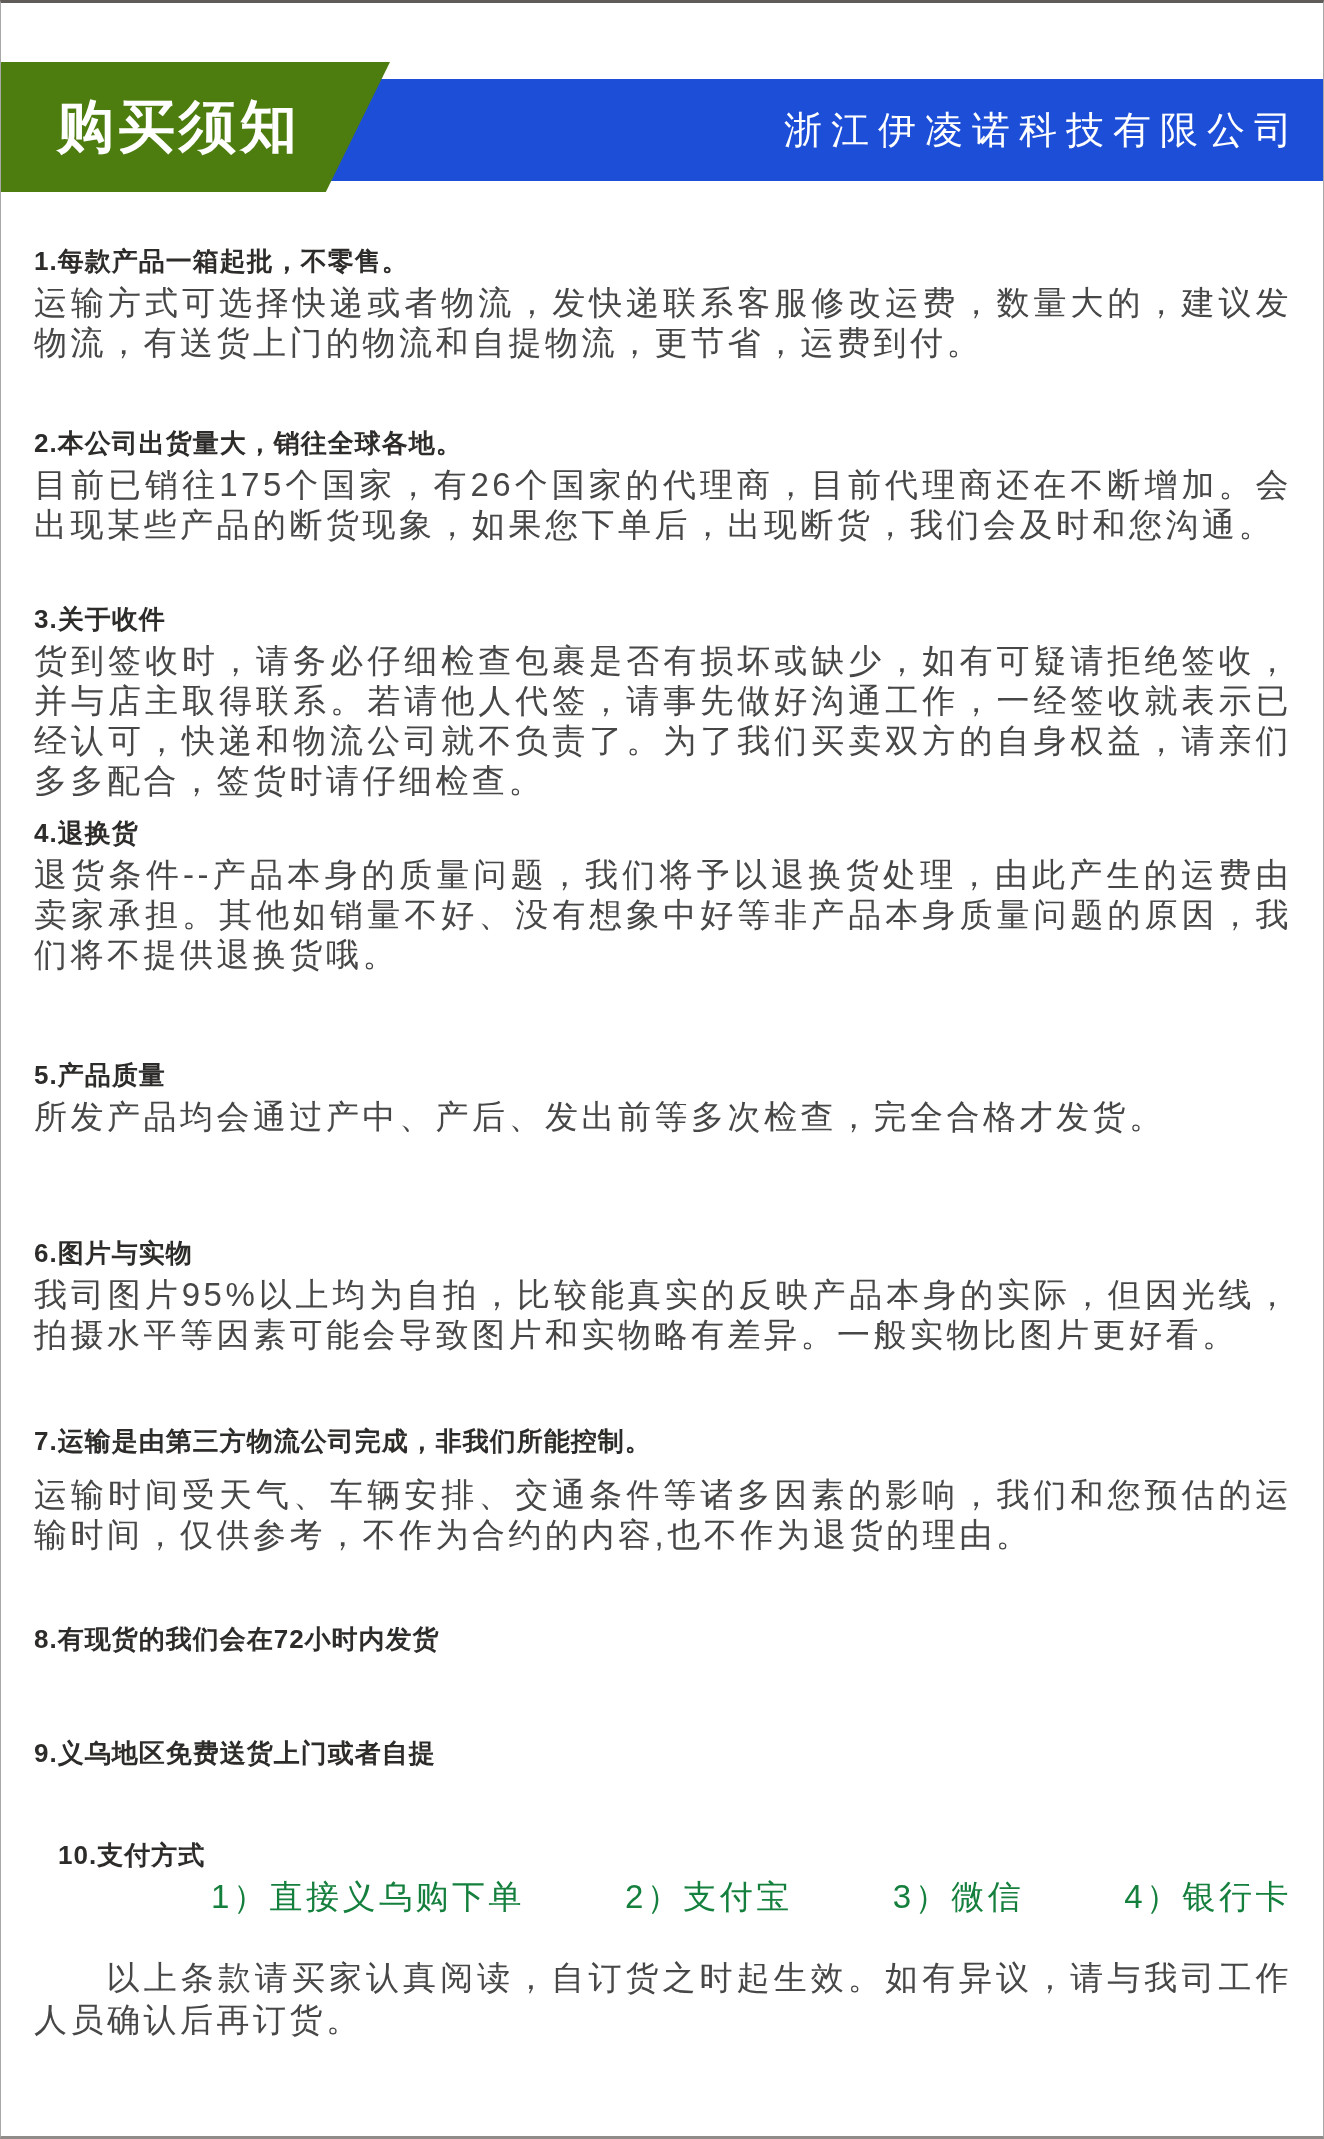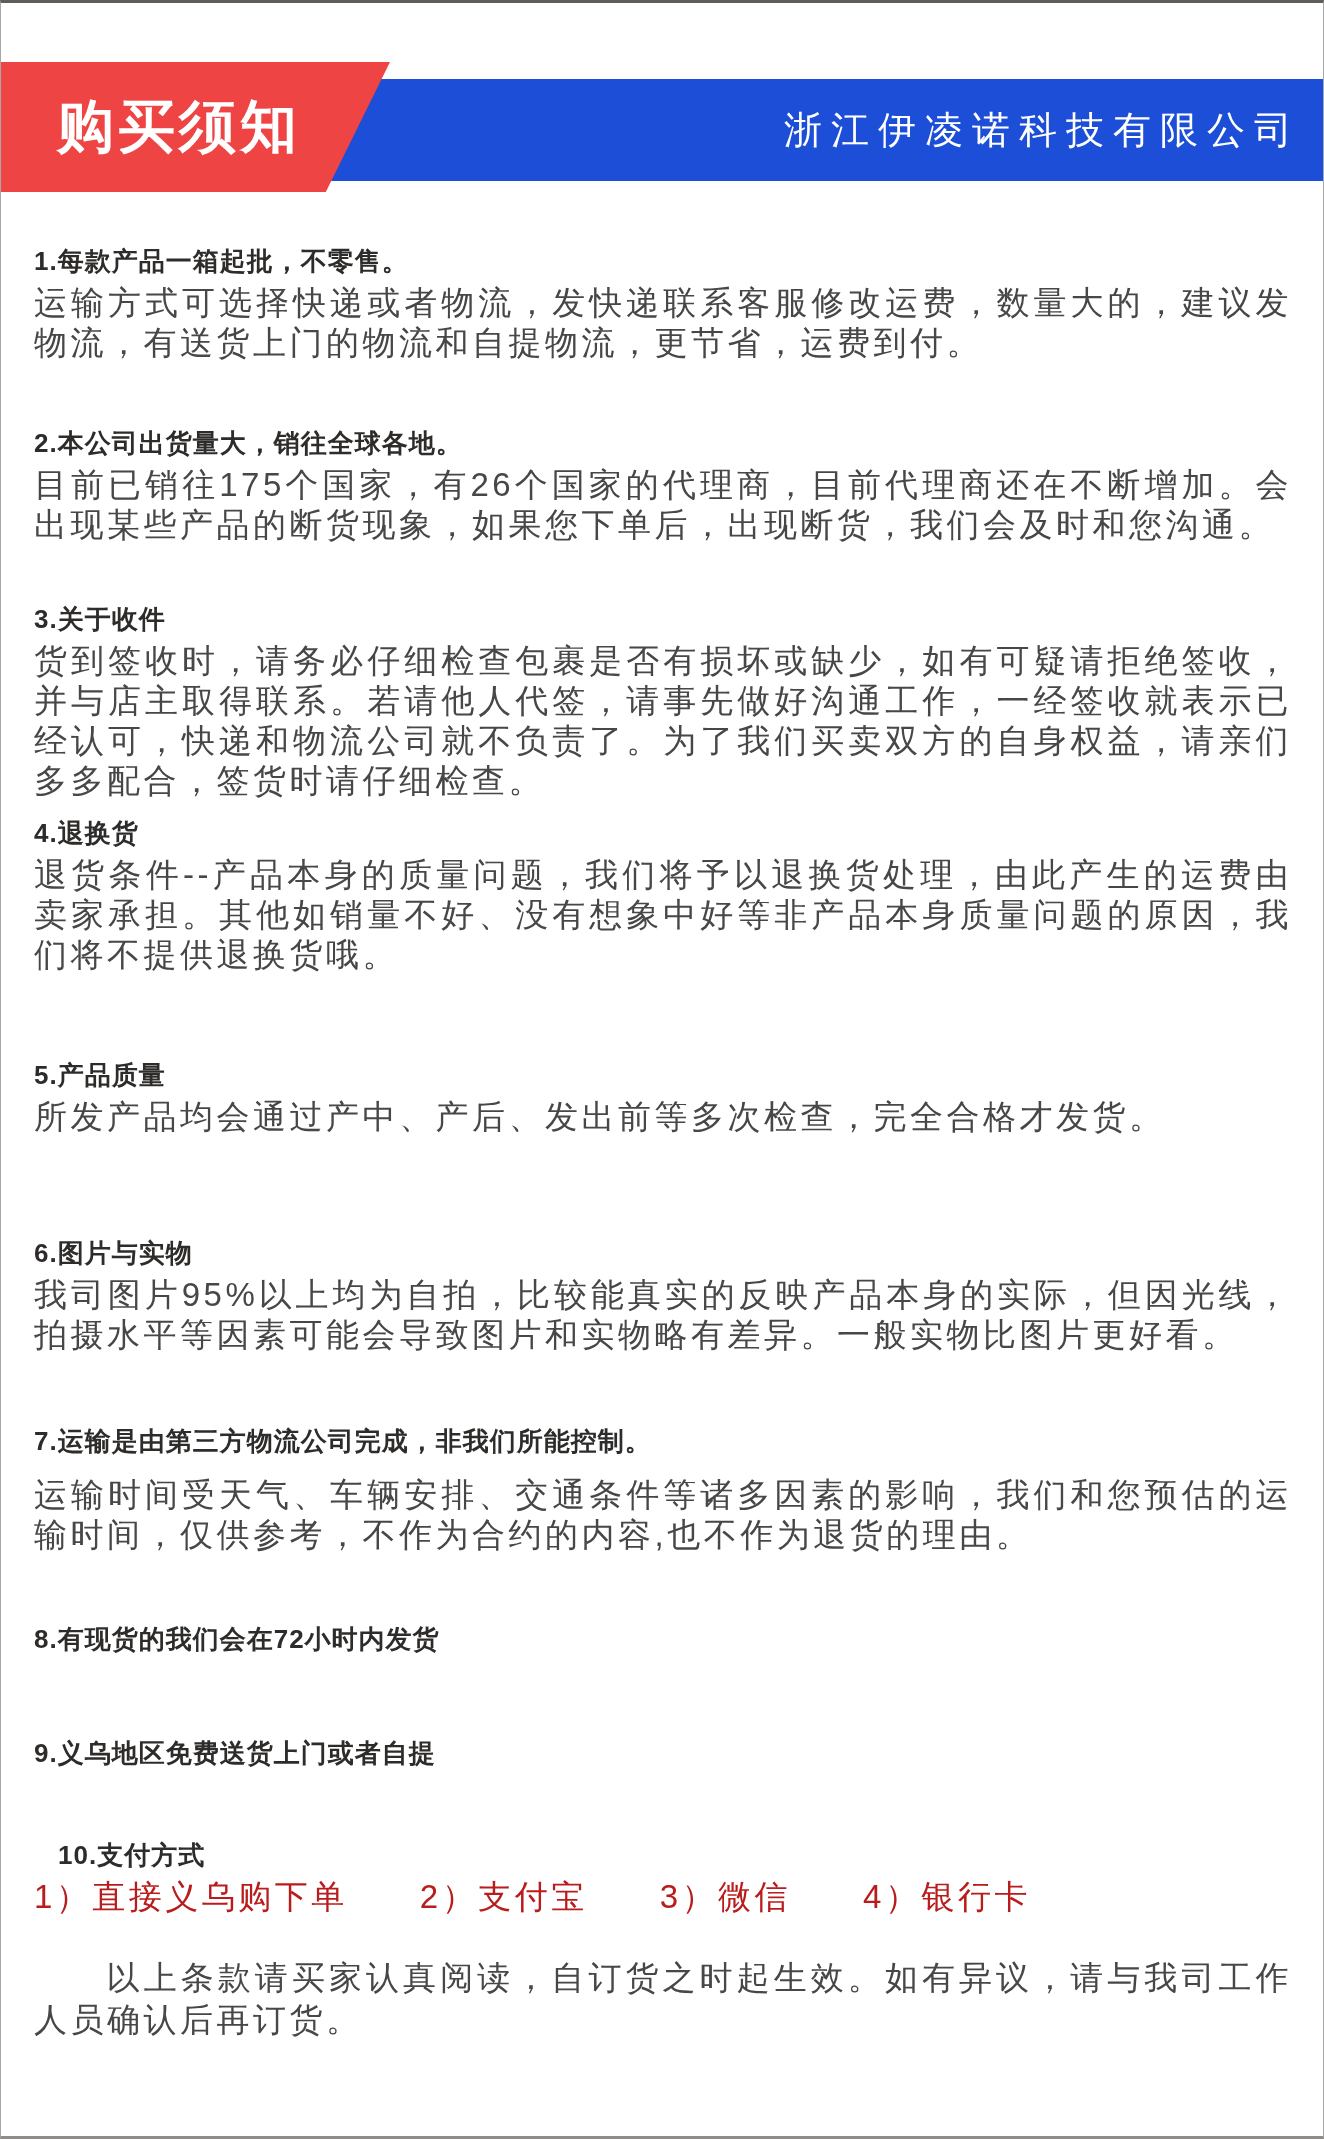--- a/index.html
+++ b/index.html
@@ -25,21 +25,21 @@
   .black-bar {
     position:absolute; left:300px; right:0; top:76px; height:102px;
     background:#1d4ed8;
     display:flex; align-items:center; justify-content:flex-end;
     padding-right:22px;
     color:#ffffff; font-size:38px; font-weight:400; letter-spacing:9px;
     white-space:nowrap;
   }
   .orange-badge {
     position:absolute; left:0; top:59px; width:389px; height:130px;
-    background:#ef4444;
+    background:#4d7c0f;
     clip-path:polygon(0 0, 100% 0, 83.5% 100%, 0 100%);
     display:flex; align-items:center;
     padding-left:56px; box-sizing:border-box;
     color:#ffffff; font-size:57px; font-weight:800; letter-spacing:4px;
     white-space:nowrap;
   }
   
   .content { padding:0 31px 0 33px; }
   h2.sec-h {
     margin:0; padding:0;
@@ -57,23 +57,24 @@
   .s3  h2 { margin-top:52px; }
   .s4  h2 { margin-top:10px; }
   .s5  h2 { margin-top:78px; }
   .s6  h2 { margin-top:94px; }
   .s7  h2 { margin-top:64px; }
   .s7  p  { margin-top:12px; }
   .s8  h2 { margin-top:62px; }
   .s9  h2 { margin-top:70px; }
   .s10 h2 { margin-top:58px;margin-left:24px; }
   .options {
-    display:flex; flex-direction:row; column-gap:72px;
-    font-size:33px; line-height:40px; letter-spacing:3.5px; color:#b91c1c;
+    display:flex; flex-direction:row; column-gap:100px;
+    font-size:33px; line-height:40px; letter-spacing:3.5px; color:#15803d;
     white-space:nowrap;
+    justify-content:flex-end;
   }
   p.final {
     margin:40px 0 0 0;
     font-size:33px; line-height:42px; letter-spacing:3.5px; color:#474747;
     text-align:justify; text-justify:inter-ideograph;
     text-indent:2.2em;
   }
 </style>
 </head>
 <body>

